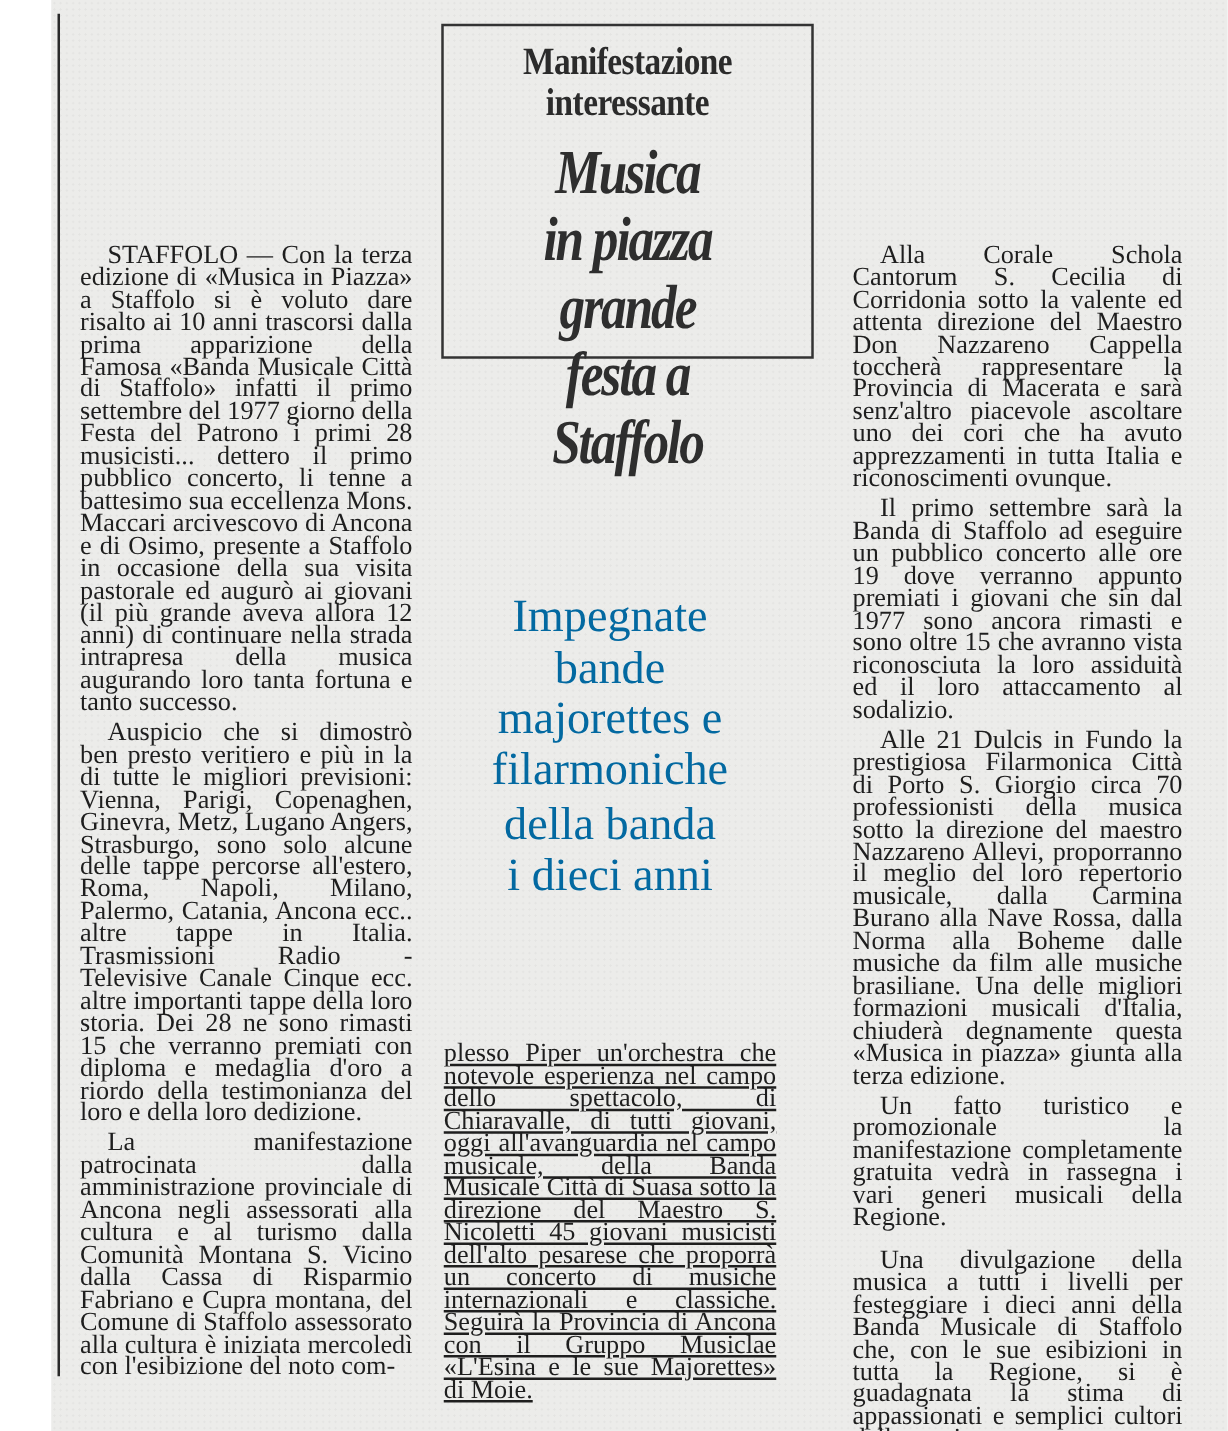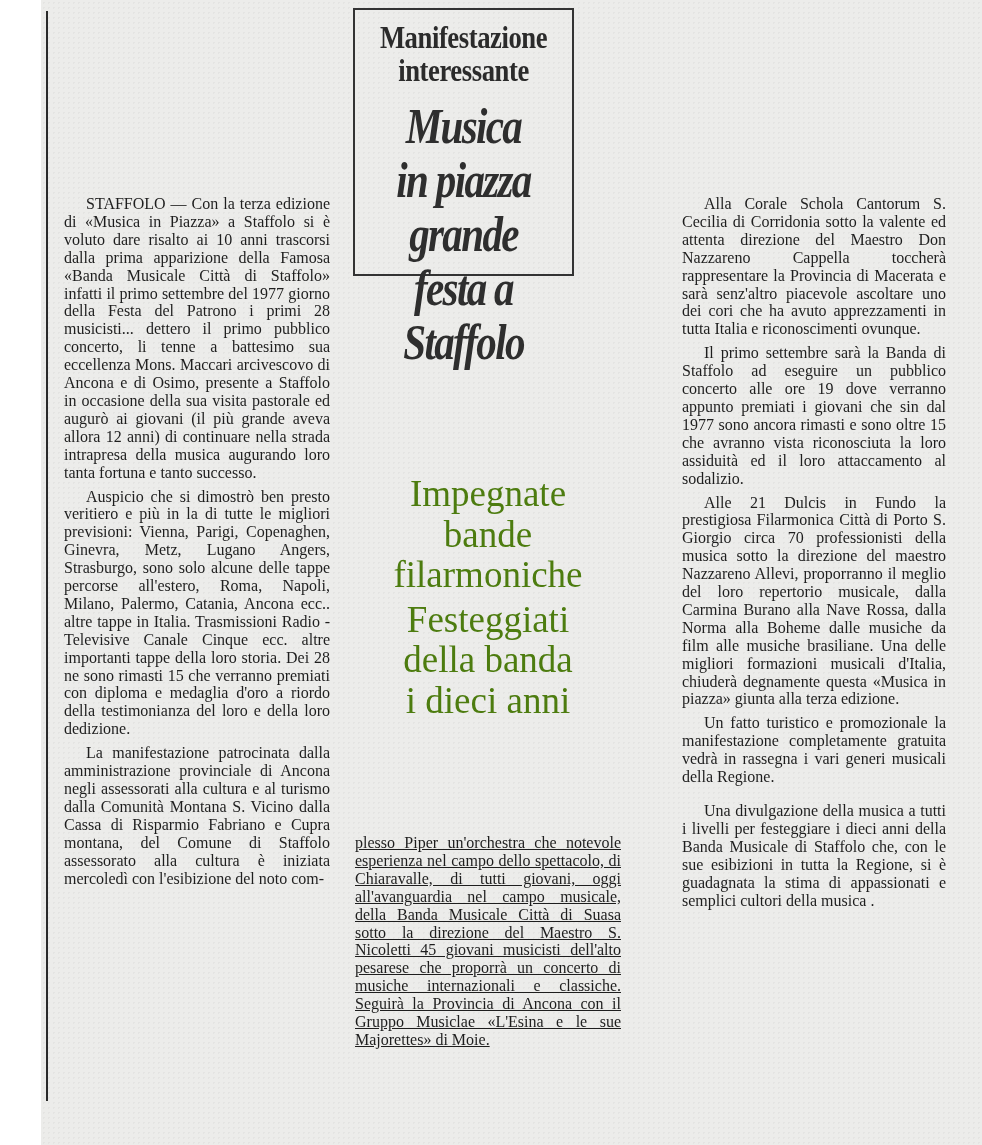--- a/index.html
+++ b/index.html
@@ -1,31 +1,31 @@
 <!DOCTYPE html>
 <html><head>
 <meta charset="utf-8">
 <style>
   html, body { margin:0; padding:0; }
   body { width:982px; height:1145px; position:relative; background:#ffffff; overflow:hidden; }
   .paper { position:absolute; left:41px; top:0; width:941px; height:1145px; background:#ececea;
     background-image: radial-gradient(rgba(0,0,0,0.035) 1px, transparent 1px);
     background-size: 5px 5px; }
   .rule { position:absolute; left:46px; top:11px; width:2px; height:1090px; background:#2a2a2a; }
-  .col { position:absolute; font-family:"Liberation Serif","DejaVu Serif",serif; font-size:16px; line-height:17.9px; color:#1e1e1e; text-align:justify; }
+  .col { position:absolute; font-family:"Liberation Serif","DejaVu Serif",serif; font-size:21px; line-height:17.9px; color:#1e1e1e; text-align:justify; }
   .col p { margin:0; text-indent:22px; hyphens:auto; }
   .col p + p { margin-top:6px; }
   .col1 { left:64px; top:195px; width:266px; }
   .col2 { left:355px; top:834px; width:266px; }
   .col3 { left:648px; top:195px; width:264px;margin-left:34px; }
   .col2 p.cont { text-indent:0;text-decoration:underline; }
-  .box { position:absolute; left:353px; top:8px; width:221px; height:268px; border:2px solid #333; box-sizing:border-box; text-align:center; }
+  .box { position:absolute; left:353px; top:19px; width:298px; height:268px; border:2px solid #333; box-sizing:border-box; text-align:center; }
   .kicker { font-family:"Liberation Serif","DejaVu Serif",serif; font-weight:bold; font-size:31px; line-height:33px; color:#2b2b2b; margin-top:11px; letter-spacing:-0.5px; transform:scaleX(0.86); transform-origin:center; }
   .title { font-family:"Liberation Serif","DejaVu Serif",serif; font-style:italic; font-weight:bold; font-size:50px; line-height:54px; color:#2e2e2e; margin-top:12px; letter-spacing:-2px; transform:scaleX(0.82); transform-origin:center; }
-  .sub { position:absolute; left:355px; top:474px; width:266px; text-align:center; font-family:"Liberation Serif","DejaVu Serif",serif; font-size:37px; line-height:40.5px; color:#4d7c0f; }
+  .sub { position:absolute; left:355px; top:474px; width:266px; text-align:center; font-family:"Liberation Serif","DejaVu Serif",serif; font-size:37px; line-height:40.5px; color:#0369a1; }
   .sub .s2 { margin-top:4px; }
 </style>
 </head>
 <body>
 
 <div class="paper"></div>
 <div class="rule"></div>
 
 <div class="box">
   <div class="kicker">
@@ -38,24 +38,24 @@
     <div>grande</div>
     <div>festa a</div>
     <div>Staffolo</div>
   </div>
 </div>
 
 <div class="sub">
   <div class="s1">
     <div>Impegnate</div>
     <div>bande</div>
+    <div>majorettes e</div>
     <div>filarmoniche</div>
   </div>
   <div class="s2">
-    <div>Festeggiati</div>
     <div>della banda</div>
     <div>i dieci anni</div>
   </div>
 </div>
 
 <div class="col col1">
   <p>STAFFOLO — Con la terza edizione di «Musica in Piazza» a Staffolo si è voluto dare risalto ai 10 anni trascorsi dalla prima apparizione della Famosa «Banda Musicale Città di Staffolo» infatti il primo settembre del 1977 giorno della Festa del Patrono i primi 28 musicisti... dettero il primo pubblico concerto, li tenne a battesimo sua eccellenza Mons. Maccari arcivescovo di Ancona e di Osimo, presente a Staffolo in occasione della sua visita pastorale ed augurò ai giovani (il più grande aveva allora 12 anni) di continuare nella strada intrapresa della musica augurando loro tanta fortuna e tanto successo.</p>
   <p>Auspicio che si dimostrò ben presto veritiero e più in la di tutte le migliori previsioni: Vienna, Parigi, Copenaghen, Ginevra, Metz, Lugano Angers, Strasburgo, sono solo alcune delle tappe percorse all'estero, Roma, Napoli, Milano, Palermo, Catania, Ancona ecc.. altre tappe in Italia. Trasmissioni Radio - Televisive Canale Cinque ecc. altre importanti tappe della loro storia. Dei 28 ne sono rimasti 15 che verranno premiati con diploma e medaglia d'oro a riordo della testimonianza del loro e della loro dedizione.</p>
   <p>La manifestazione patrocinata dalla amministrazione provinciale di Ancona negli assessorati alla cultura e al turismo dalla Comunità Montana S. Vicino dalla Cassa di Risparmio Fabriano e Cupra montana, del Comune di Staffolo assessorato alla cultura è iniziata mercoledì con l'esibizione del noto com-</p>
 </div>

